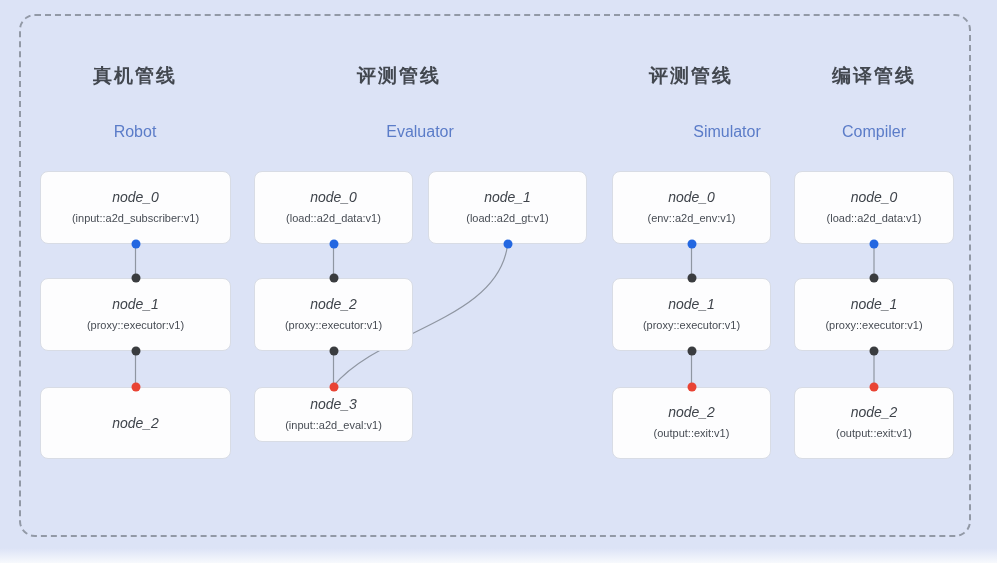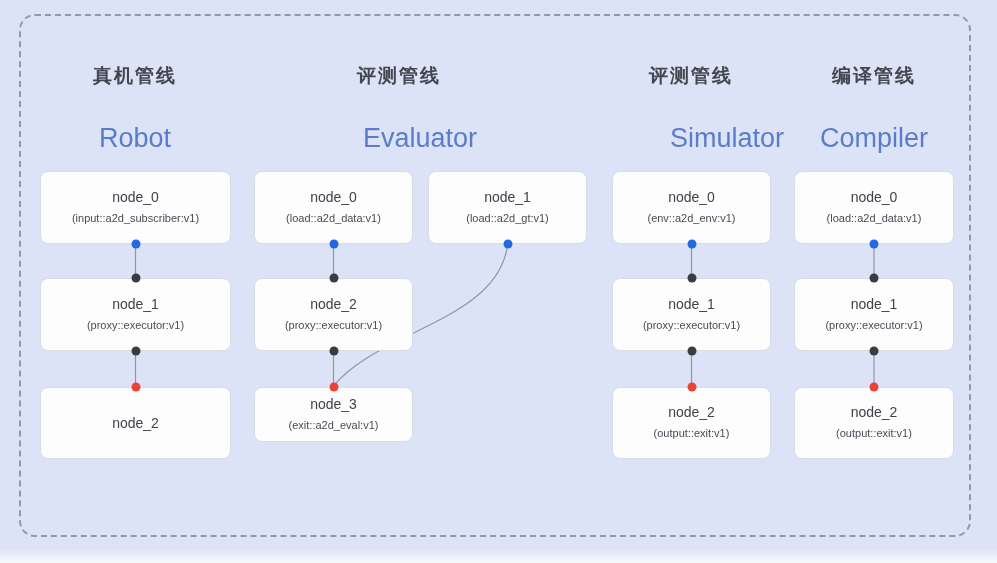--- a/index.html
+++ b/index.html
@@ -11,28 +11,28 @@
   .frame{
     position:absolute;left:19px;top:14px;width:948px;height:519px;
     border:2px dashed #9299a6;border-radius:16px;z-index:0;
   }
   .hdr-zh{
     position:absolute;top:63px;transform:translateX(-50%);
     font-size:19px;font-weight:bold;color:#42474f;letter-spacing:2px;z-index:2;white-space:nowrap;
   }
   .hdr-en{
     position:absolute;top:123px;transform:translateX(-50%);
-    font-size:27px;color:#5b7cc8;z-index:2;white-space:nowrap;
+    font-size:16px;color:#5b7cc8;z-index:2;white-space:nowrap;
   }
   .node{
     position:absolute;background:#fdfdfe;border:1px solid #d8dce5;border-radius:8px;
     display:flex;flex-direction:column;align-items:center;justify-content:center;
     box-sizing:border-box;z-index:2;text-align:center;line-height:21px;
   }
-  .node .nm{font-size:14px;color:#3e434a;}
+  .node .nm{font-size:14px;color:#3e434a;font-style:italic;}
   .node .tp{font-size:11px;color:#474c54;}
   .dot{
     position:absolute;width:9px;height:9px;border-radius:50%;
     transform:translate(-50%,-50%);z-index:3;
   }
   .dot.blue{background:#2367e1}
   .dot.black{background:#3a3c3f}
   .dot.red{background:#e94334}
   svg.wires{position:absolute;left:0;top:0;z-index:1;}
   svg.wires path, svg.wires line{stroke:#8f96a2;stroke-width:1.2;fill:none;}
@@ -82,21 +82,21 @@
 <div class="node" style="left:428px;top:171px;width:159px;height:73px">
   <span class="nm">node_1</span>
   <span class="tp">(load::a2d_gt:v1)</span>
 </div>
 <div class="node" style="left:254px;top:278px;width:159px;height:73px">
   <span class="nm">node_2</span>
   <span class="tp">(proxy::executor:v1)</span>
 </div>
 <div class="node" style="left:254px;top:387px;width:159px;height:55px">
   <span class="nm">node_3</span>
-  <span class="tp">(exit::a2d_eval:v1)</span>
+  <span class="tp">(input::a2d_eval:v1)</span>
 </div>
 
 <div class="node" style="left:612px;top:171px;width:159px;height:73px">
   <span class="nm">node_0</span>
   <span class="tp">(env::a2d_env:v1)</span>
 </div>
 <div class="node" style="left:612px;top:278px;width:159px;height:73px">
   <span class="nm">node_1</span>
   <span class="tp">(proxy::executor:v1)</span>
 </div>

